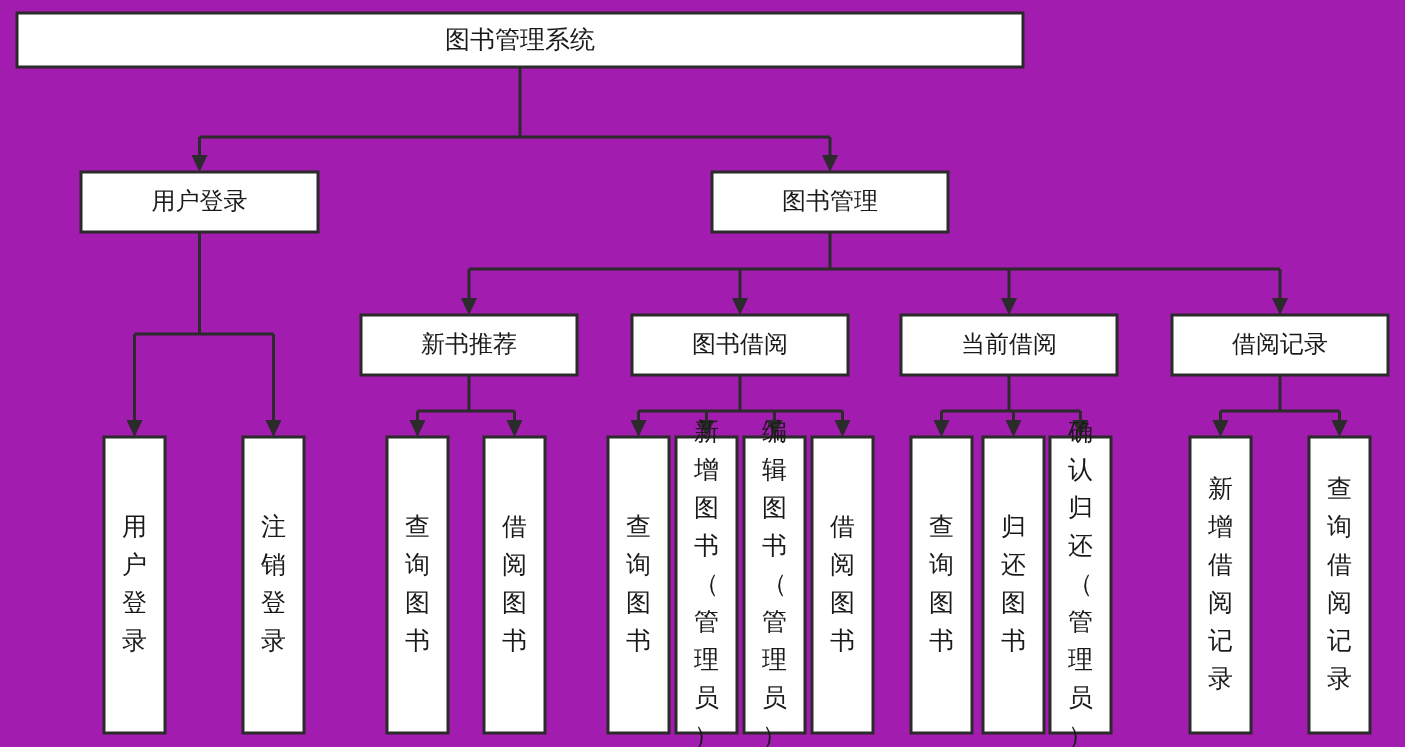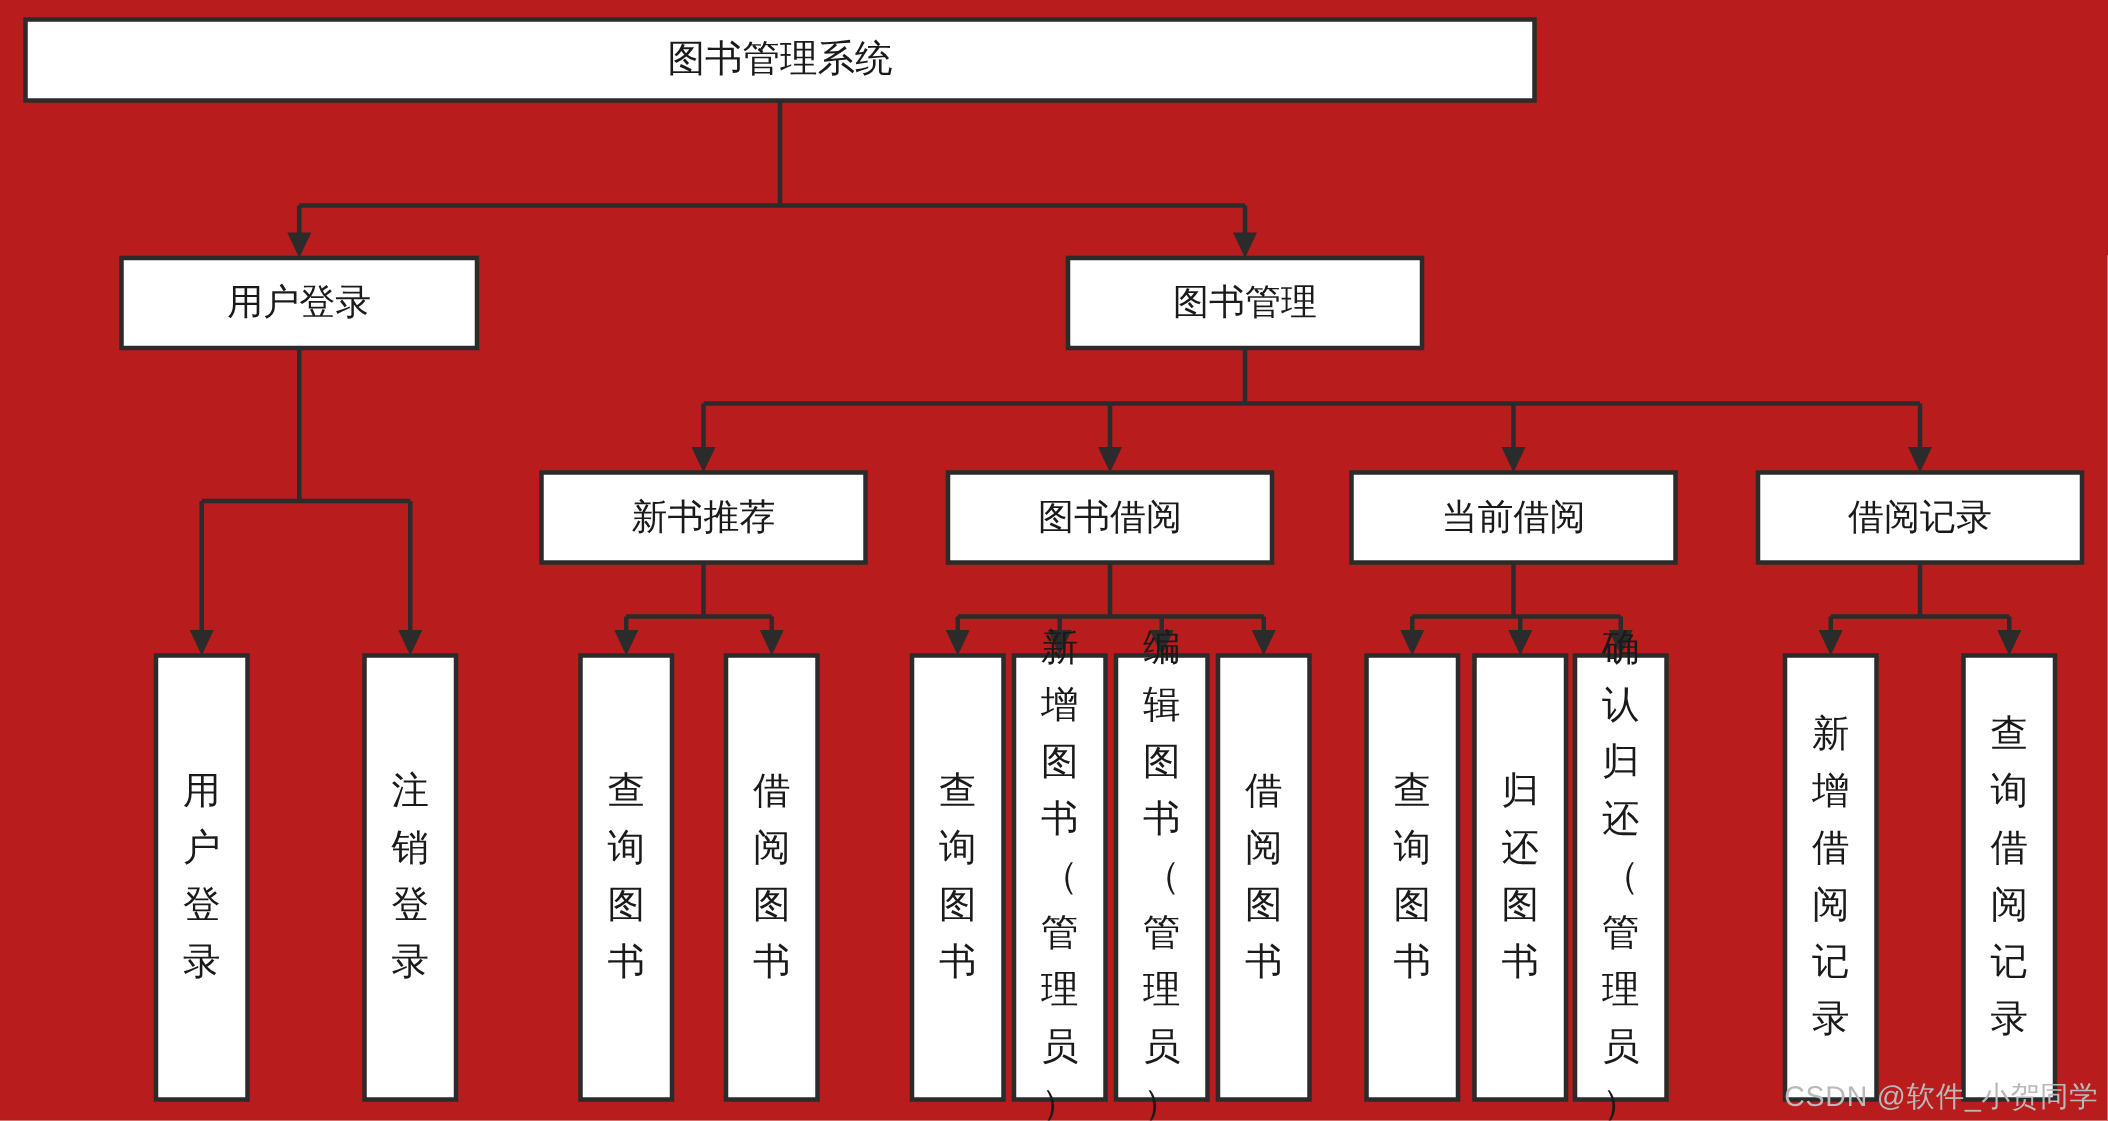--- a/index.html
+++ b/index.html
@@ -1,21 +1,21 @@
 <!DOCTYPE html>
 <html><head>
 <meta charset="utf-8">
 <style>
   html,body{margin:0;padding:0;background:#ffffff;}
   body{
     width:1405px;height:747px;
     font-family:"Liberation Sans","DejaVu Sans",sans-serif;
     overflow:hidden;
   }
-  #diagram-root{position:relative;width:1405px;height:747px;background:#b91c1c;}
+  #diagram-root{position:relative;width:1405px;height:747px;background:#a21caf;}
   svg{display:block;}
   .node-box{fill:#ffffff;stroke:#2b2b2b;stroke-width:3;}
   .connector{stroke:#2b2b2b;stroke-width:3;fill:none;stroke-linecap:butt;}
   .arrow-head{fill:#2b2b2b;stroke:none;}
   .node-label{
     font-family:"Liberation Sans","DejaVu Sans",sans-serif;
     fill:#1a1a1a;
     font-size:24px;
     text-anchor:middle;
     dominant-baseline:middle;
@@ -176,14 +176,13 @@
         <g>
           <rect x="1190" y="437" width="61" height="296" class="node-box"></rect>
           <text x="1220.5" y="490" class="leaf-label"><tspan x="1220.5" dy="0">新</tspan><tspan x="1220.5" dy="38">增</tspan><tspan x="1220.5" dy="38">借</tspan><tspan x="1220.5" dy="38">阅</tspan><tspan x="1220.5" dy="38">记</tspan><tspan x="1220.5" dy="38">录</tspan></text>
         </g>
         <g>
           <rect x="1309" y="437" width="61" height="296" class="node-box"></rect>
           <text x="1339.5" y="490" class="leaf-label"><tspan x="1339.5" dy="0">查</tspan><tspan x="1339.5" dy="38">询</tspan><tspan x="1339.5" dy="38">借</tspan><tspan x="1339.5" dy="38">阅</tspan><tspan x="1339.5" dy="38">记</tspan><tspan x="1339.5" dy="38">录</tspan></text>
         </g>
       </g>
     </svg>
-  <div class="watermark">CSDN @软件_小贺同学</div>
 </div>
 
 </body></html>

